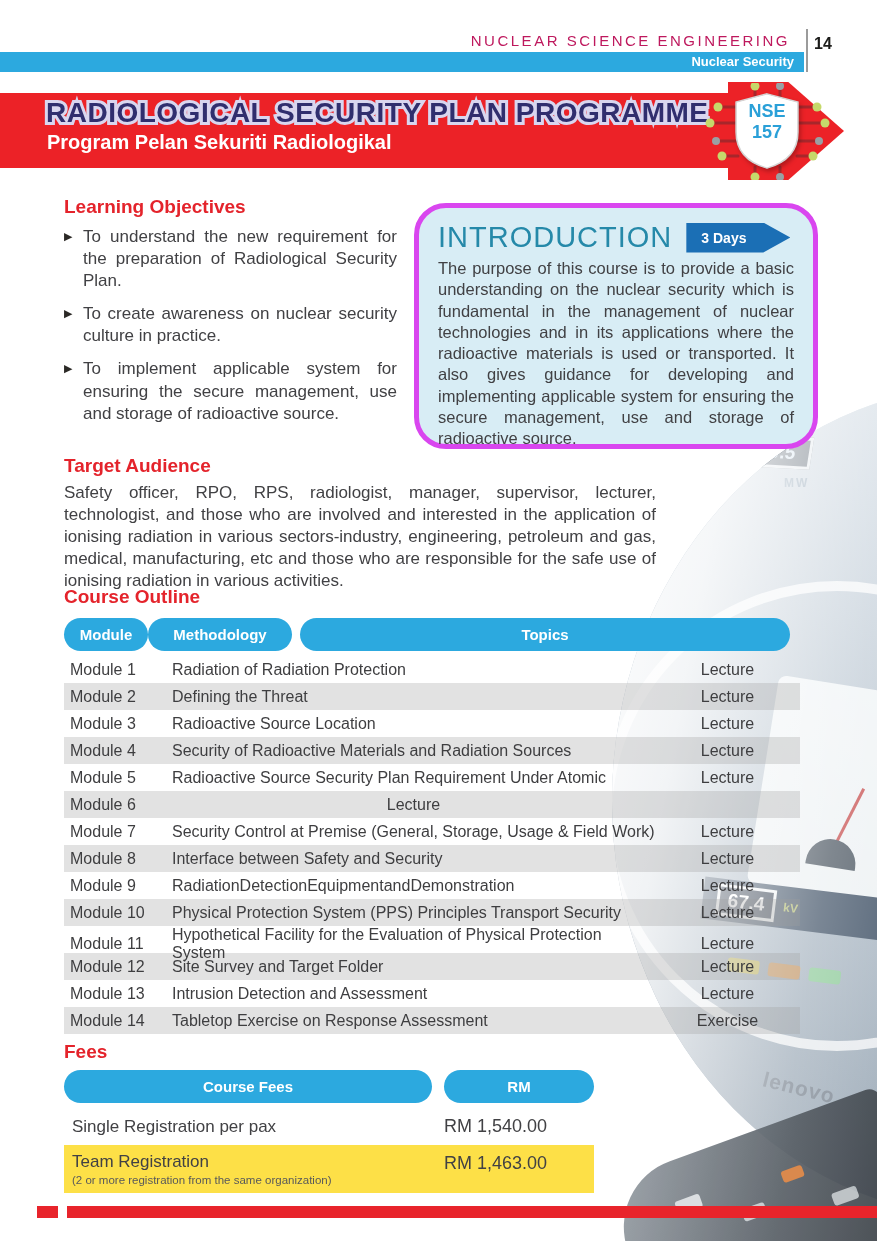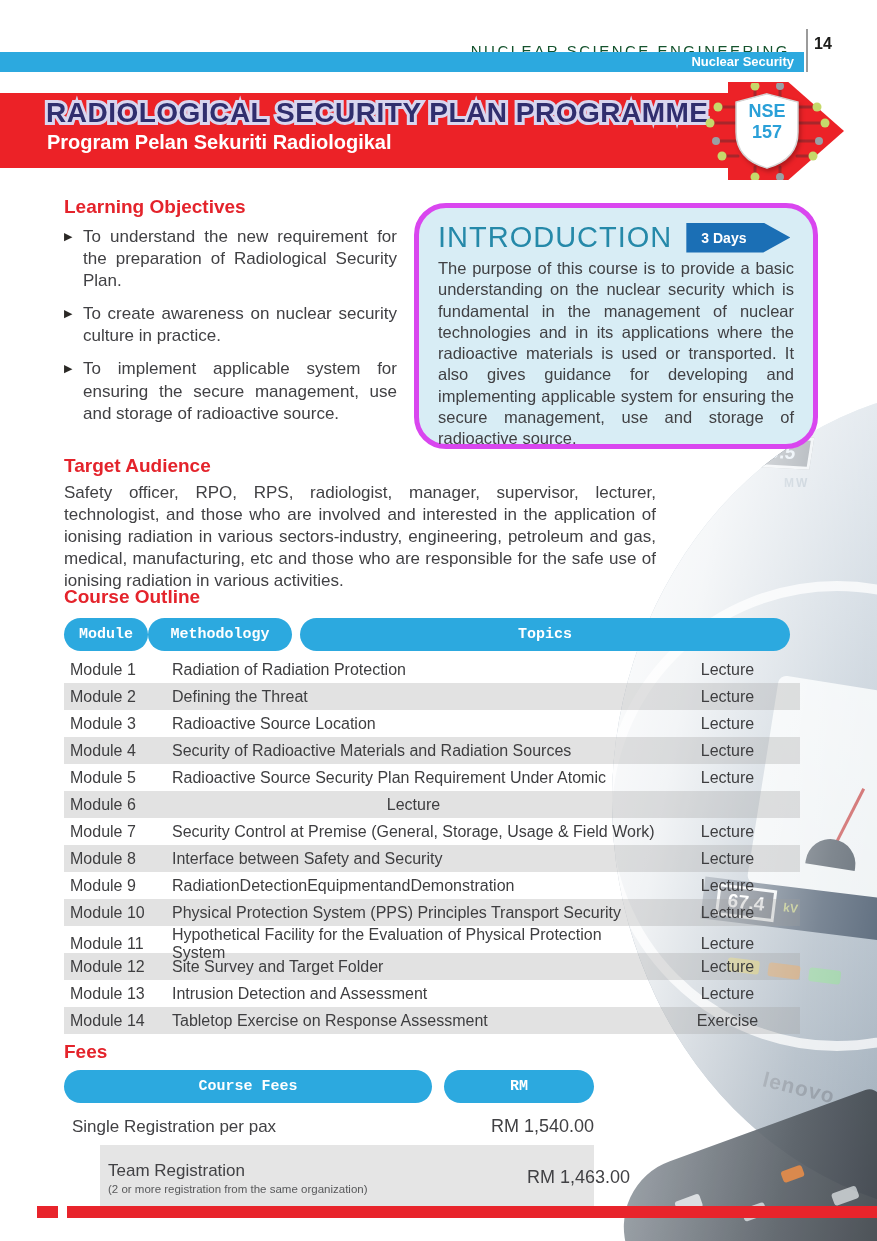--- a/index.html
+++ b/index.html
@@ -39,21 +39,21 @@
   .corner-photo { position:absolute; right:-34px; bottom:-40px; width:290px; height:150px; z-index:1;
     transform:rotate(-20deg); border-radius:70px 12px 0 0; opacity:.92;
     background:linear-gradient(120deg,#9aa1a8 0%,#585f66 55%,#33383e 100%); }
   .corner-photo i { position:absolute; border-radius:3px; }
   .k1 { left:60px; top:40px; width:26px; height:14px; background:#d8dcdf; }
   .k2 { left:120px; top:70px; width:24px; height:13px; background:#c4c9cd; }
   .k3 { left:170px; top:48px; width:22px; height:12px; background:#d77f3e; }
   .k4 { left:210px; top:86px; width:26px; height:13px; background:#b9bec2; }
 
   
-  .hdr-brand { position:absolute; top:42px; right:87px; z-index:2; color:#14532d;
+  .hdr-brand { position:absolute; top:32px; right:87px; z-index:2; color:#be185d;
     font-size:15px; letter-spacing:2.5px; }
   .hdr-rule { position:absolute; top:29px; left:806px; width:2px; height:43px; background:#9b9b9b; z-index:2; }
   .hdr-page { position:absolute; top:35px; left:814px; z-index:2; color:#1c1c1a; font-weight:bold; font-size:16px; }
   .hdr-bar { position:absolute; top:52px; left:0; width:804px; height:20px; z-index:2;
     background:#2ca9df; color:#fff; font-weight:bold; font-size:13px;
     text-align:right; line-height:20px; padding-right:10px; }
 
   
   .banner { position:absolute; top:93px; left:0; width:742px; height:75px; background:#ec2227; z-index:2; }
   .banner-arrow { position:absolute; top:82px; left:728px; width:116px; height:98px; background:#ec2227; z-index:2;
@@ -83,41 +83,41 @@
     width:104px; height:30px; line-height:30px; padding-left:15px;
     clip-path:polygon(0 0,74% 0,100% 50%,74% 100%,0 100%); }
   .intro-body { font-size:16.5px; line-height:1.29; }
 
   .ta-body { position:absolute; left:64px; top:482px; width:592px; z-index:2; }
 
   
   .co-table { position:absolute; left:64px; top:618px; width:736px; z-index:2; }
   .pill-row { display:flex; height:33px; margin-bottom:5px; }
   .pill { background:#2ca9df; color:#fff; font-weight:bold; font-size:15px; border-radius:17px;
-    display:flex; align-items:center; justify-content:center;font-family:Liberation Mono, monospace; }
+    display:flex; align-items:center; justify-content:center; }
   .pill-module { width:84px; }
   .pill-topics { flex:1; margin:0 10px 0 8px; }
   .pill-method { width:144px; }
   .crow { display:grid; grid-template-columns:108px 1fr 145px; height:27px; align-items:center;
     font-size:16px; color:#3e3e40; }
   .crows .crow:nth-child(even) { background:rgba(160,160,160,0.30); }
   .crow .c-mod { padding-left:6px; }
   .crow .c-meth { text-align:center; }
 
   
   .fees-table { position:absolute; left:64px; top:1070px; width:530px; z-index:2; }
   .fee-pill-row { display:flex; height:33px; margin-bottom:5px; }
   .pill-fees { width:368px; }
   .pill-rm { width:150px; margin-left:12px; }
   .frow { display:grid; grid-template-columns:380px 150px; align-items:center; }
   .frow-1 { height:37px; }
-  .frow-2 { min-height:48px; background:#e5e5e5; padding:16px 0;margin-left:36px; }
+  .frow-2 { min-height:48px; background:#fde047; padding:2px 0; }
   .f-label { font-size:17px; color:#414144; padding-left:8px; }
   .f-note { font-size:11.5px; color:#58595b; padding-left:8px; margin-top:2px; }
-  .f-amount { font-size:18px; color:#414144; text-align:right; }
+  .f-amount { font-size:18px; color:#414144; text-align:left; }
 
   
   .footer-square { position:absolute; left:37px; top:1206px; width:21px; height:12px; background:#e8242b; z-index:3; }
   .footer-bar { position:absolute; left:67px; top:1206px; width:810px; height:12px; background:#e8242b; z-index:3; }
 </style>
 </head>
 <body>
 
 <div class="page">
 

